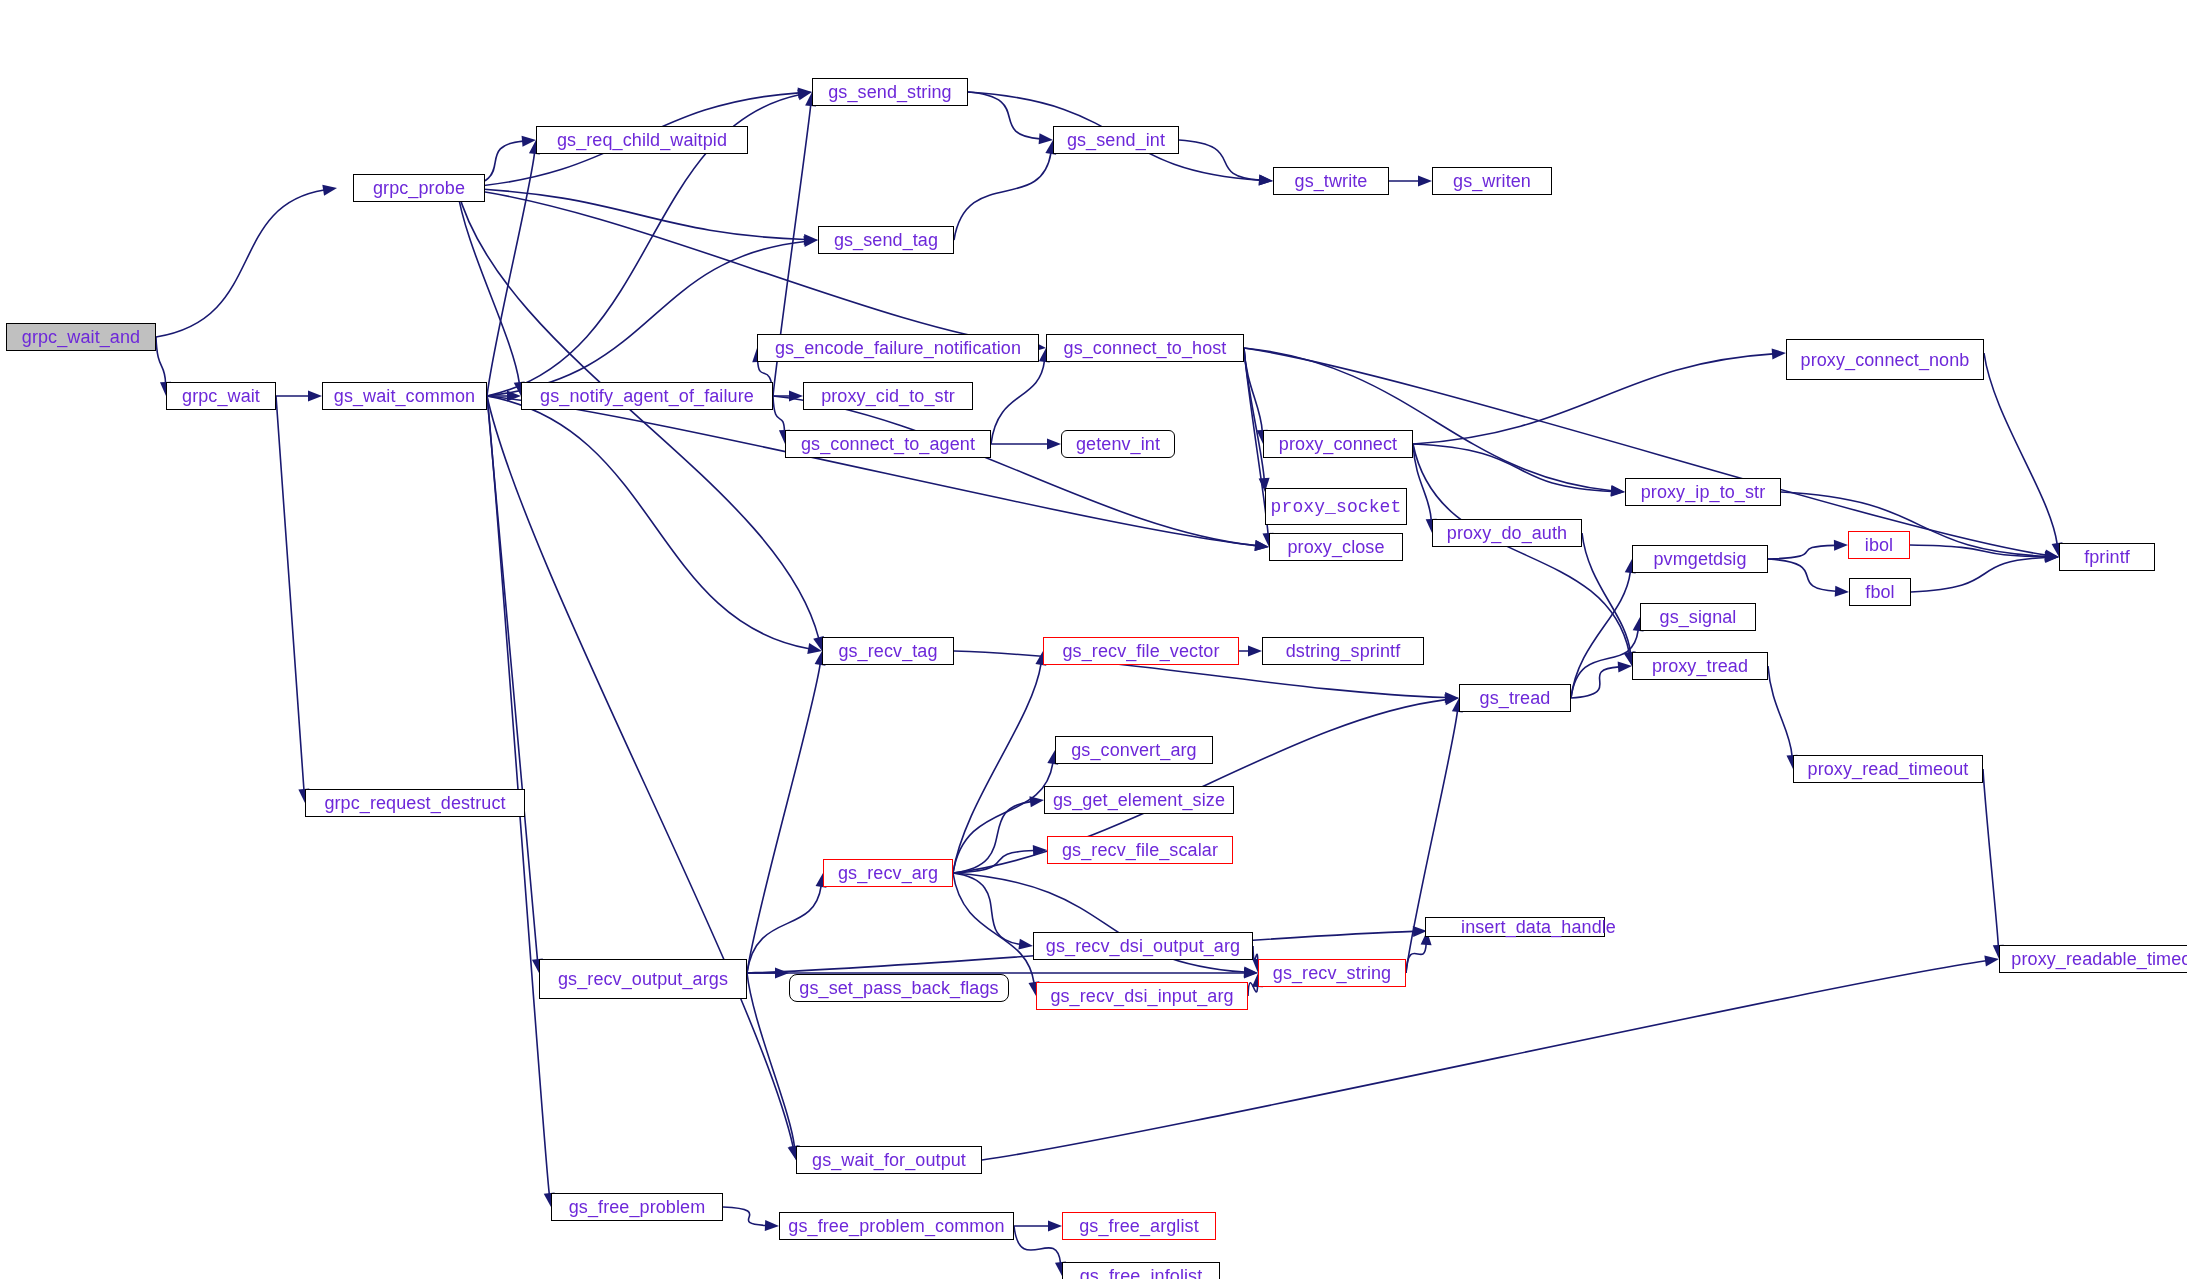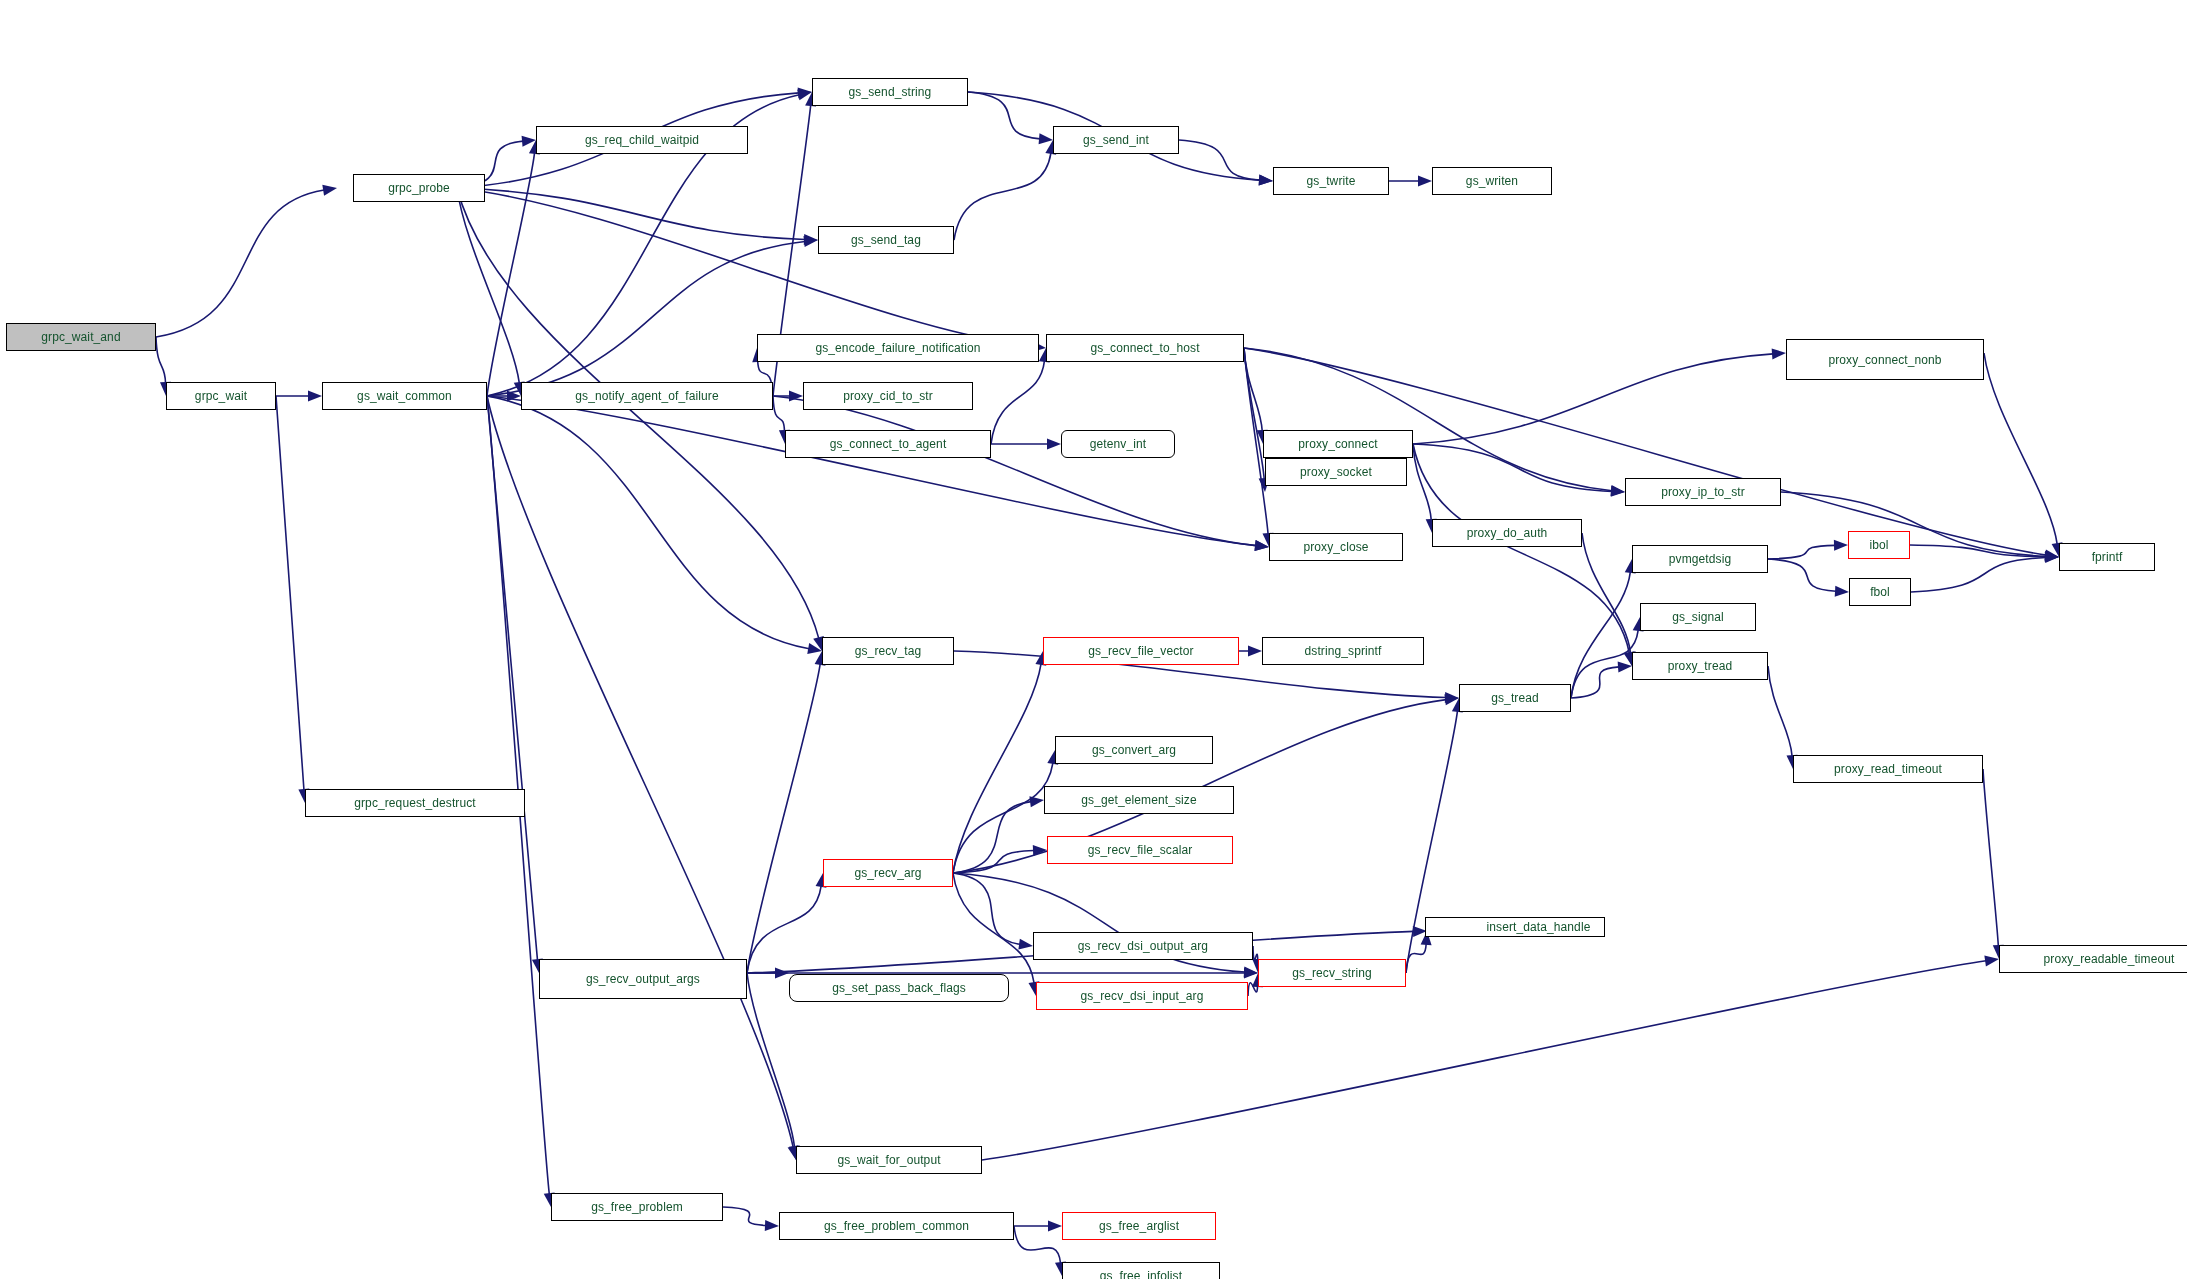--- a/index.html
+++ b/index.html
@@ -29,25 +29,25 @@
   }
   .edge-head {
     fill: #191970;
     stroke: none;
   }
   .node-box {
     position: absolute;
     box-sizing: border-box;
     border: 1.4px solid #000000;
     background: #ffffff;
-    color: #14532d;
+    color: #6d28d9;
     display: flex;
     align-items: center;
     justify-content: center;
-    font-size: 12px;
+    font-size: 18px;
     line-height: 1;
     white-space: nowrap;
     letter-spacing: 0.1px;
     font-family: "Liberation Sans", sans-serif;
   }
   .node-box.red {
     border-color: #ff0000;
   }
   .node-box.root {
     background: #c0c0c0;
@@ -222,21 +222,21 @@
     <div class="node-box" style="left: 818px; top: 226px; width: 136px; height: 28px;">gs_send_tag</div>
     <div class="node-box" style="left: 1273px; top: 167px; width: 116px; height: 28px;">gs_twrite</div>
     <div class="node-box" style="left: 1432px; top: 167px; width: 120px; height: 28px;">gs_writen</div>
     <div class="node-box" style="left: 521px; top: 382px; width: 252px; height: 28px;">gs_notify_agent_of_failure</div>
     <div class="node-box" style="left: 757px; top: 334px; width: 282px; height: 28px;">gs_encode_failure_notification</div>
     <div class="node-box" style="left: 803px; top: 382px; width: 170px; height: 28px;">proxy_cid_to_str</div>
     <div class="node-box" style="left: 785px; top: 430px; width: 206px; height: 28px;">gs_connect_to_agent</div>
     <div class="node-box" style="left: 1061px; top: 430px; width: 114px; height: 28px; border-radius: 6px;">getenv_int</div>
     <div class="node-box" style="left: 1046px; top: 334px; width: 198px; height: 28px;">gs_connect_to_host</div>
     <div class="node-box" style="left: 1263px; top: 430px; width: 150px; height: 28px;">proxy_connect</div>
-    <div class="node-box" style="left: 1265px; top: 458px; width: 142px; height: 28px;">proxy_socket</div>
+    <div class="node-box" style="left: 1265px; top: 488px; width: 142px; height: 37px; font-family: Liberation Mono, monospace;">proxy_socket</div>
     <div class="node-box" style="left: 1269px; top: 533px; width: 134px; height: 28px;">proxy_close</div>
     <div class="node-box" style="left: 1432px; top: 519px; width: 150px; height: 28px;">proxy_do_auth</div>
     <div class="node-box" style="left: 1625px; top: 478px; width: 156px; height: 28px;">proxy_ip_to_str</div>
     <div class="node-box" style="left: 1786px; top: 339px; width: 198px; height: 41px;">proxy_connect_nonb</div>
     <div class="node-box" style="left: 1632px; top: 545px; width: 136px; height: 28px;">pvmgetdsig</div>
     <div class="node-box red" style="left: 1848px; top: 531px; width: 62px; height: 28px;">ibol</div>
     <div class="node-box" style="left: 1849px; top: 578px; width: 62px; height: 28px;">fbol</div>
     <div class="node-box" style="left: 2059px; top: 543px; width: 96px; height: 28px;">fprintf</div>
     <div class="node-box" style="left: 1640px; top: 603px; width: 116px; height: 28px;">gs_signal</div>
     <div class="node-box" style="left: 1632px; top: 652px; width: 136px; height: 28px;">proxy_tread</div>

